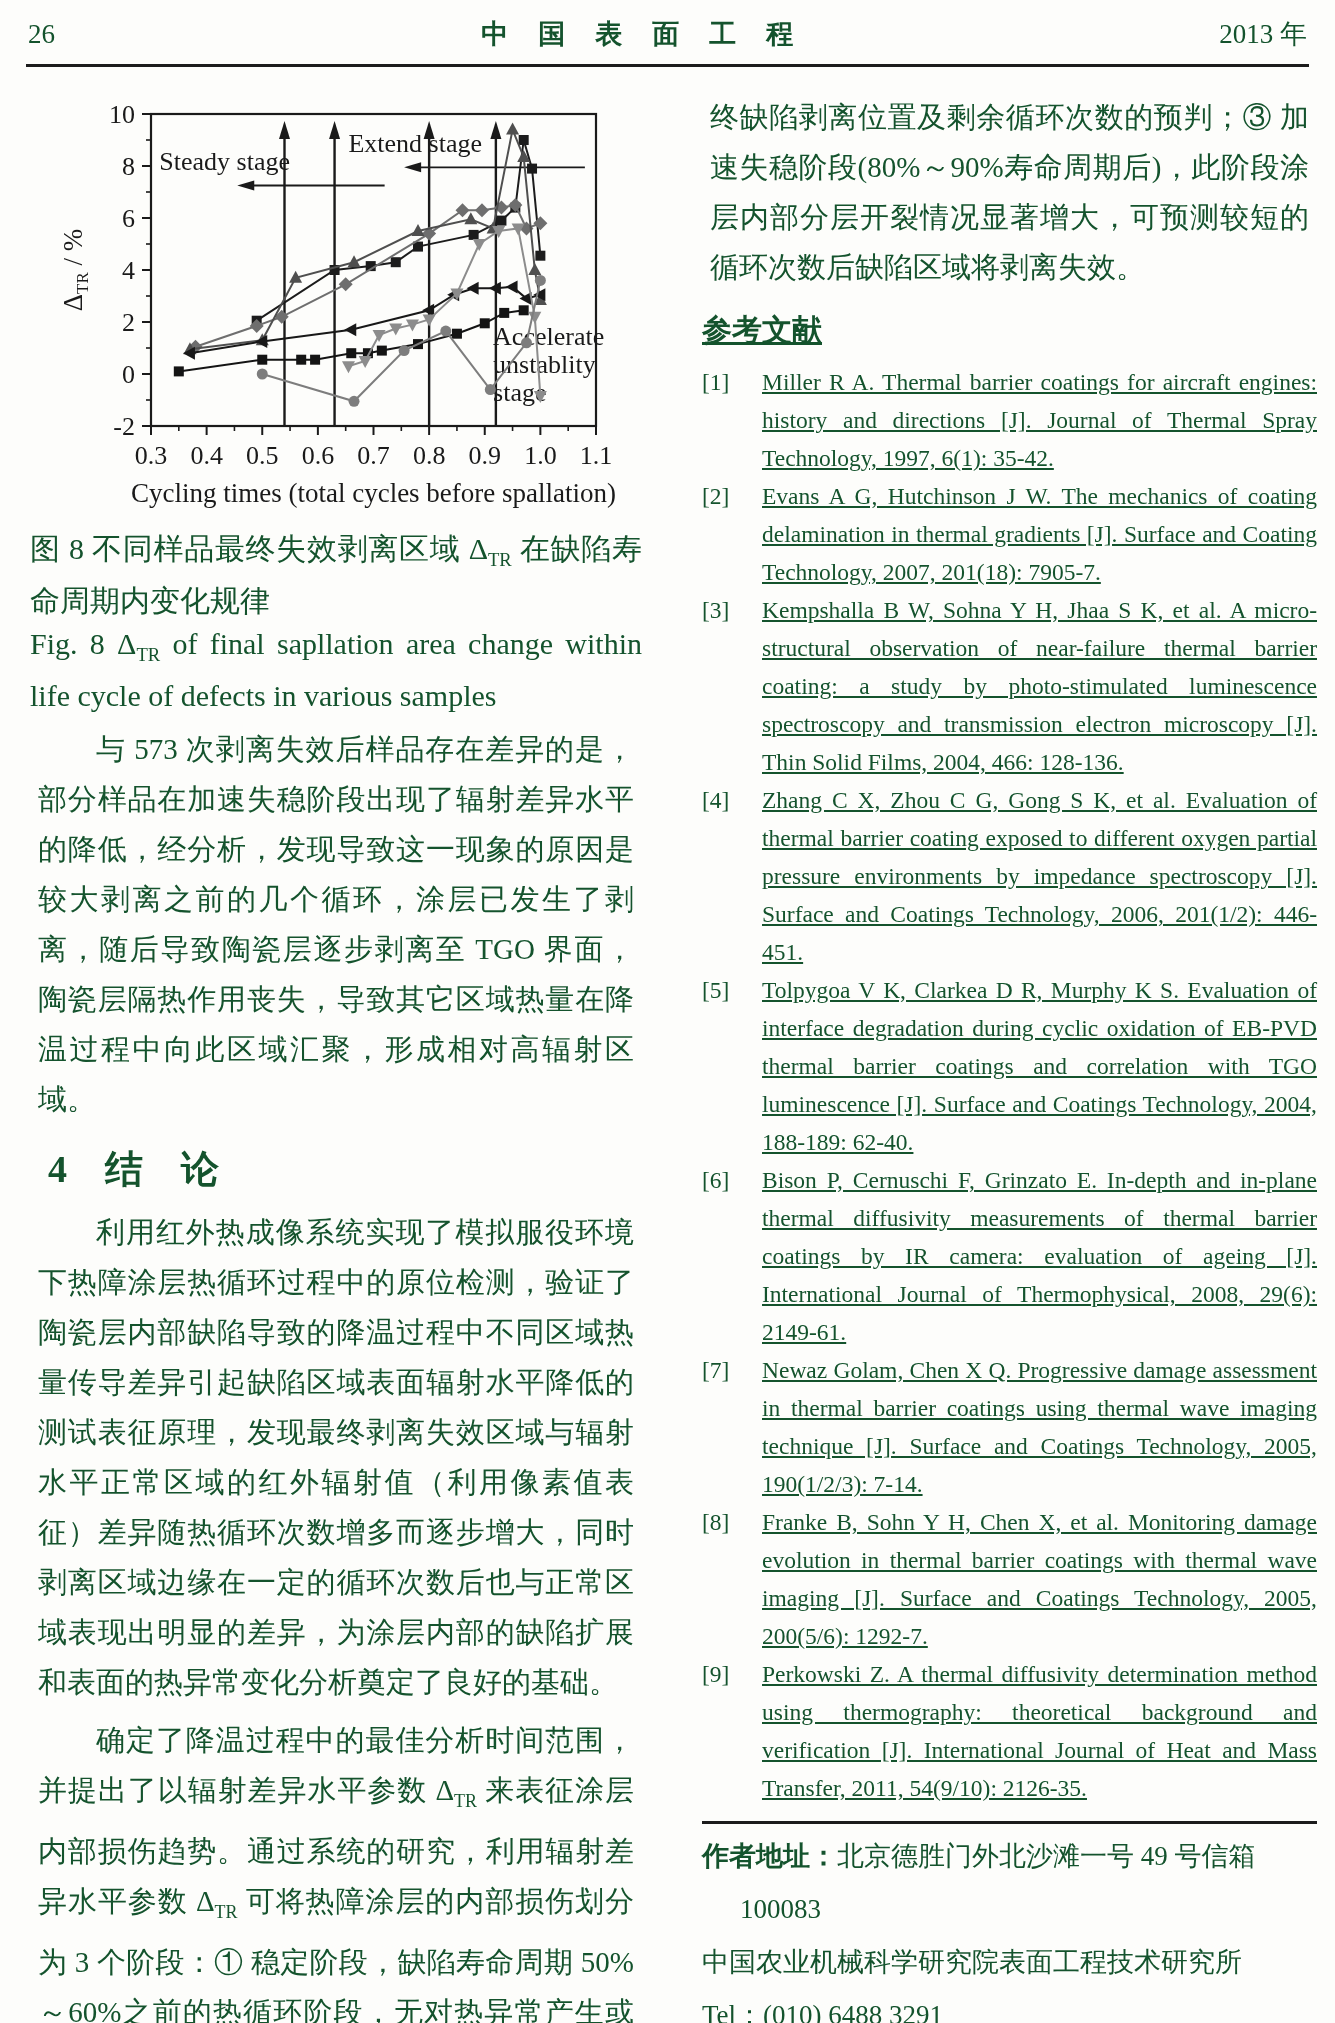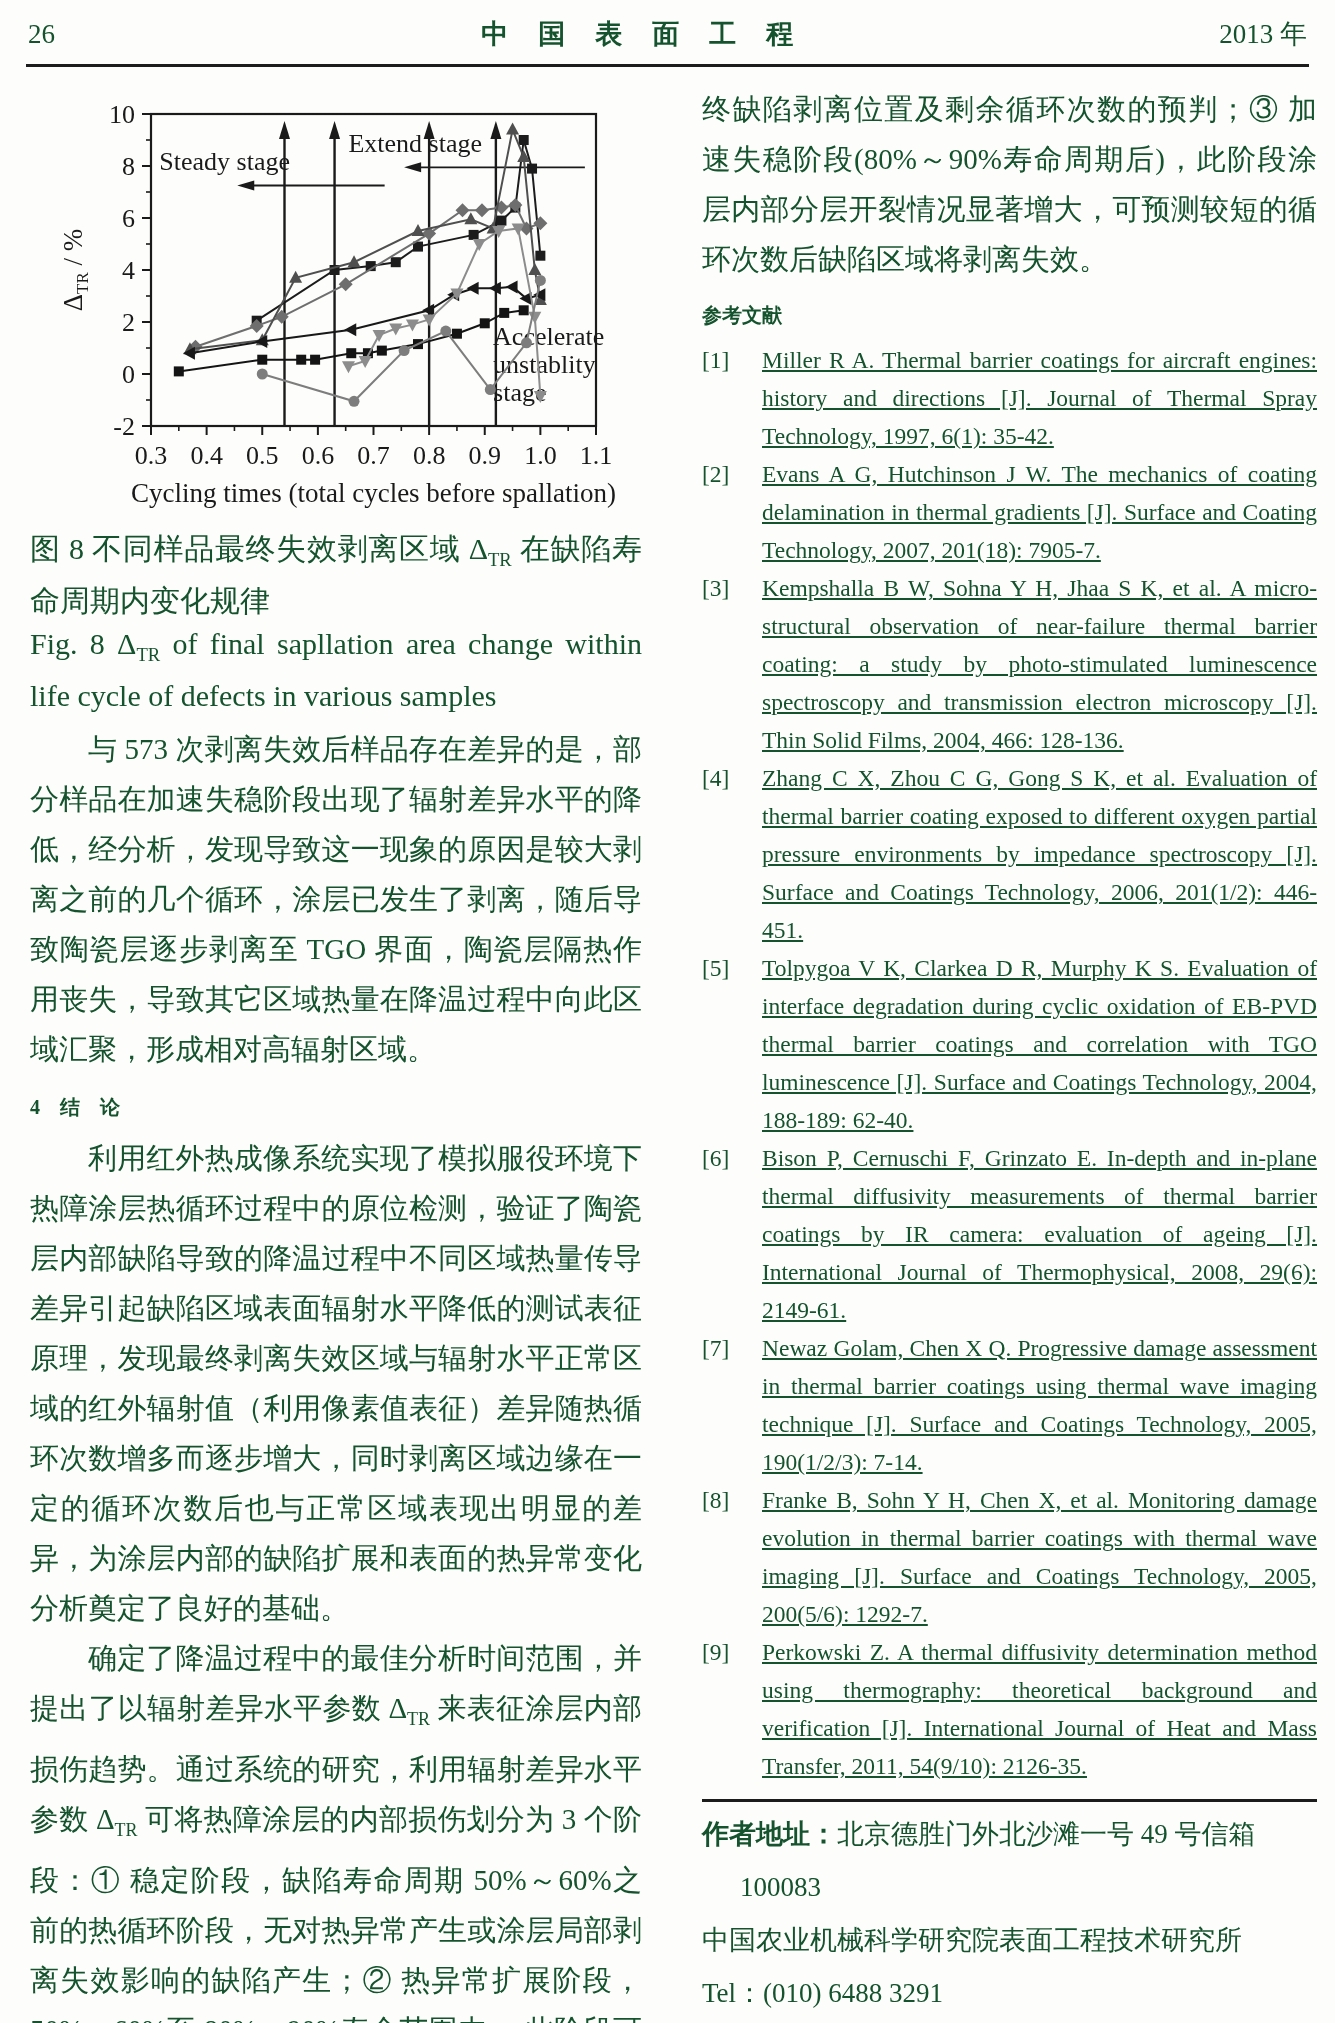--- a/index.html
+++ b/index.html
@@ -7,25 +7,25 @@
         font-family:"Liberation Serif","DejaVu Serif",serif;color:#14532d;}
   .header{position:absolute;top:16px;left:28px;right:28px;display:flex;
           justify-content:space-between;align-items:baseline;font-size:27px;}
   .journal{font-weight:bold;letter-spacing:30px;padding-left:30px;}
   .header-rule{position:absolute;top:64px;left:26px;right:26px;border-top:3px solid #1c1c1c;}
   .col-l{position:absolute;left:30px;top:84px;width:612px;}
   .col-r{position:absolute;left:702px;top:84px;width:615px;}
   figure{margin:0;padding:0;}
   .chart-wrap{margin-left:26px;}
   .cap{font-size:30px;line-height:41px;margin:2px 0 0 0;text-align:justify;}
-  .body-p{font-size:29px;line-height:50px;text-align:justify;margin:0;}
+  .body-p{font-size:29px;line-height:50px;text-align:justify;margin:8px;}
   .mt{margin-top:8px;}
   .indent{text-indent:2em;}
-  h2.sec{font-size:20px;font-weight:bold;margin:20px 0 12px 0;}
-  h2.refh{font-size:20px;font-weight:bold;margin:18px 0 12px 0;}
+  h2.sec{font-size:38px;font-weight:bold;margin:20px 0 12px 18px;}
+  h2.refh{font-size:30px;font-weight:bold;margin:18px 0 12px 0;text-decoration:underline;}
   sub{font-size:0.62em;}
   .refs{margin-top:4px;}
   .ref{display:flex;font-size:23.5px;line-height:38px;}
   .ref-num{flex:0 0 60px;}
   .ref-text{flex:1;text-align:justify;text-decoration:underline;}
   .foot-rule{border-top:3px solid #1c1c1c;margin-top:14px;}
   .addr{font-size:27px;line-height:53px;margin-top:6px;}
   .addr-label{font-weight:bold;}
   .zip{margin-left:38px;}
   svg text{user-select:none;}

